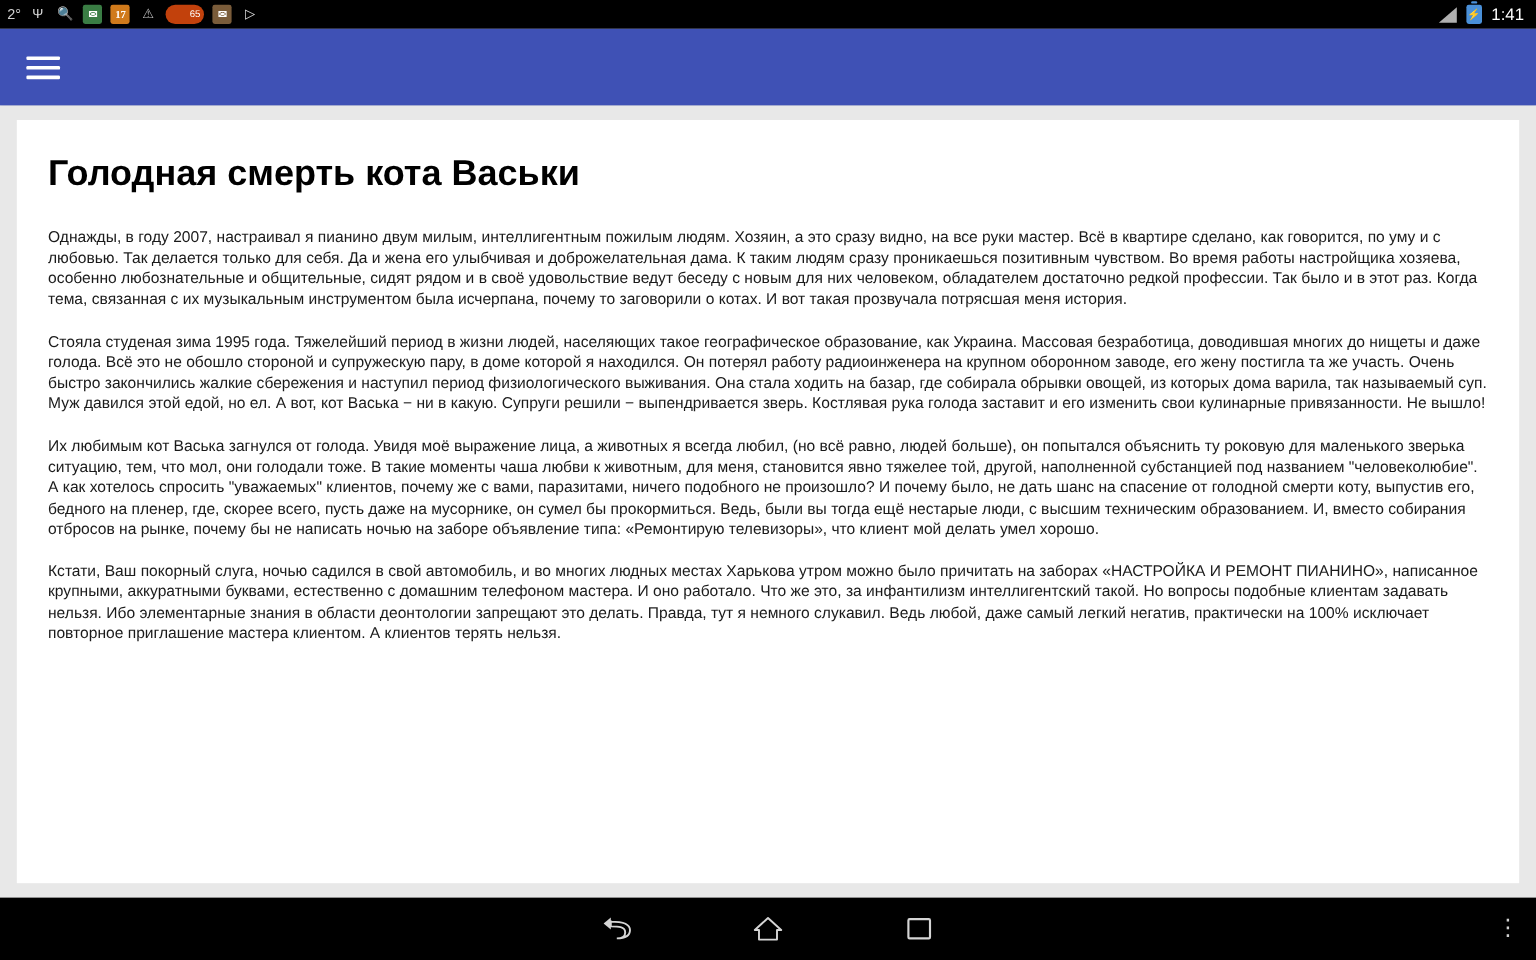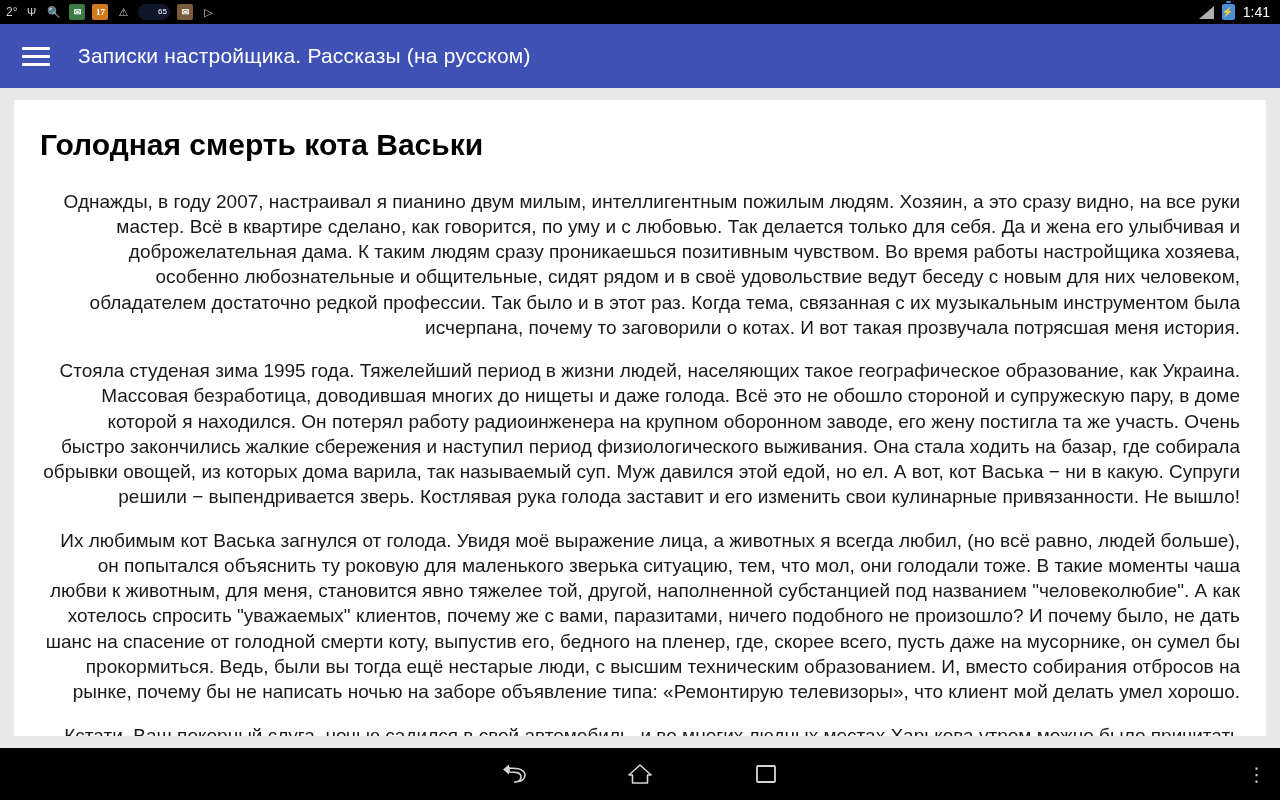--- a/index.html
+++ b/index.html
@@ -55,21 +55,21 @@
     color: #d8d8d8;
   }
   .sicon.box {
     border-radius: 2px;
     font-size: 9px;
     font-weight: bold;
   }
   .sicon.green { background: #3a7d44; color: #fff; }
   .sicon.orange { background: #d07a1b; color: #fff; font-family: Liberation Serif, serif; }
   .sicon.warn { color: #c7c7c7; }
-  .sicon.gray-box { background: #0f172a; color: #fff; border-radius: 8px; font-size: 8px; padding-left: 16px; }
+  .sicon.gray-box { background: #c2410c; color: #fff; border-radius: 8px; font-size: 8px; padding-left: 16px; }
   .sicon.brown { background: #7a5c3a; color: #fff; }
   .statusbar .spacer { flex: 1 1 auto; }
   .status-right {
     display: flex;
     align-items: center;
     gap: 8px;
   }
   .wifi-tri {
     width: 0; height: 0;
     border-style: solid;
@@ -153,25 +153,25 @@
     overflow: hidden;
   }
   .article-title {
     font-size: 30px;
     font-weight: bold;
     color: #000000;
     margin: 10px 0 26px 0;
     line-height: 1.15;
   }
   .para {
-    font-size: 19px;
+    font-size: 13px;
     line-height: 1.33;
     color: #1a1a1a;
     margin: 0 0 18px 0;
-    text-align: right;
+    text-align: left;
   }
 
   
   .navbar {
     height: 52px;
     background: #000000;
     display: flex;
     align-items: center;
     justify-content: center;
     position: relative;
@@ -228,21 +228,20 @@
       <span class="clock">1:41</span>
     </span>
   </div>
 
   <div class="appbar">
     <div class="hamburger">
       <span></span>
       <span></span>
       <span></span>
     </div>
-    <div class="appbar-title">Записки настройщика. Рассказы (на русском)</div>
   </div>
 
   <div class="content-wrap">
     <div class="page">
       <h1 class="article-title">Голодная смерть кота Васьки</h1>
       <p class="para">Однажды, в году 2007, настраивал я пианино двум милым, интеллигентным пожилым людям. Хозяин, а это сразу видно, на все руки мастер. Всё в квартире сделано, как говорится, по уму и с любовью. Так делается только для себя. Да и жена его улыбчивая и доброжелательная дама. К таким людям сразу проникаешься позитивным чувством. Во время работы настройщика хозяева, особенно любознательные и общительные, сидят рядом и в своё удовольствие ведут беседу с новым для них человеком, обладателем достаточно редкой профессии. Так было и в этот раз. Когда тема, связанная с их музыкальным инструментом была исчерпана, почему то заговорили о котах. И вот такая прозвучала потрясшая меня история.</p>
       <p class="para">Стояла студеная зима 1995 года. Тяжелейший период в жизни людей, населяющих такое географическое образование, как Украина. Массовая безработица, доводившая многих до нищеты и даже голода. Всё это не обошло стороной и супружескую пару, в доме которой я находился. Он потерял работу радиоинженера на крупном оборонном заводе, его жену постигла та же участь. Очень быстро закончились жалкие сбережения и наступил период физиологического выживания. Она стала ходить на базар, где собирала обрывки овощей, из которых дома варила, так называемый суп. Муж давился этой едой, но ел. А вот, кот Васька − ни в какую. Супруги решили − выпендривается зверь. Костлявая рука голода заставит и его изменить свои кулинарные привязанности. Не вышло!</p>
       <p class="para">Их любимым кот Васька загнулся от голода. Увидя моё выражение лица, а животных я всегда любил, (но всё равно, людей больше), он попытался объяснить ту роковую для маленького зверька ситуацию, тем, что мол, они голодали тоже. В такие моменты чаша любви к животным, для меня, становится явно тяжелее той, другой, наполненной субстанцией под названием "человеколюбие". А как хотелось спросить "уважаемых" клиентов, почему же с вами, паразитами, ничего подобного не произошло? И почему было, не дать шанс на спасение от голодной смерти коту, выпустив его, бедного на пленер, где, скорее всего, пусть даже на мусорнике, он сумел бы прокормиться. Ведь, были вы тогда ещё нестарые люди, с высшим техническим образованием. И, вместо собирания отбросов на рынке, почему бы не написать ночью на заборе объявление типа: «Ремонтирую телевизоры», что клиент мой делать умел хорошо.</p>
       <p class="para">Кстати, Ваш покорный слуга, ночью садился в свой автомобиль, и во многих людных местах Харькова утром можно было причитать на заборах «НАСТРОЙКА И РЕМОНТ ПИАНИНО», написанное крупными, аккуратными буквами, естественно с домашним телефоном мастера. И оно работало. Что же это, за инфантилизм интеллигентский такой. Но вопросы подобные клиентам задавать нельзя. Ибо элементарные знания в области деонтологии запрещают это делать. Правда, тут я немного слукавил. Ведь любой, даже самый легкий негатив, практически на 100% исключает повторное приглашение мастера клиентом. А клиентов терять нельзя.</p>
     </div>

